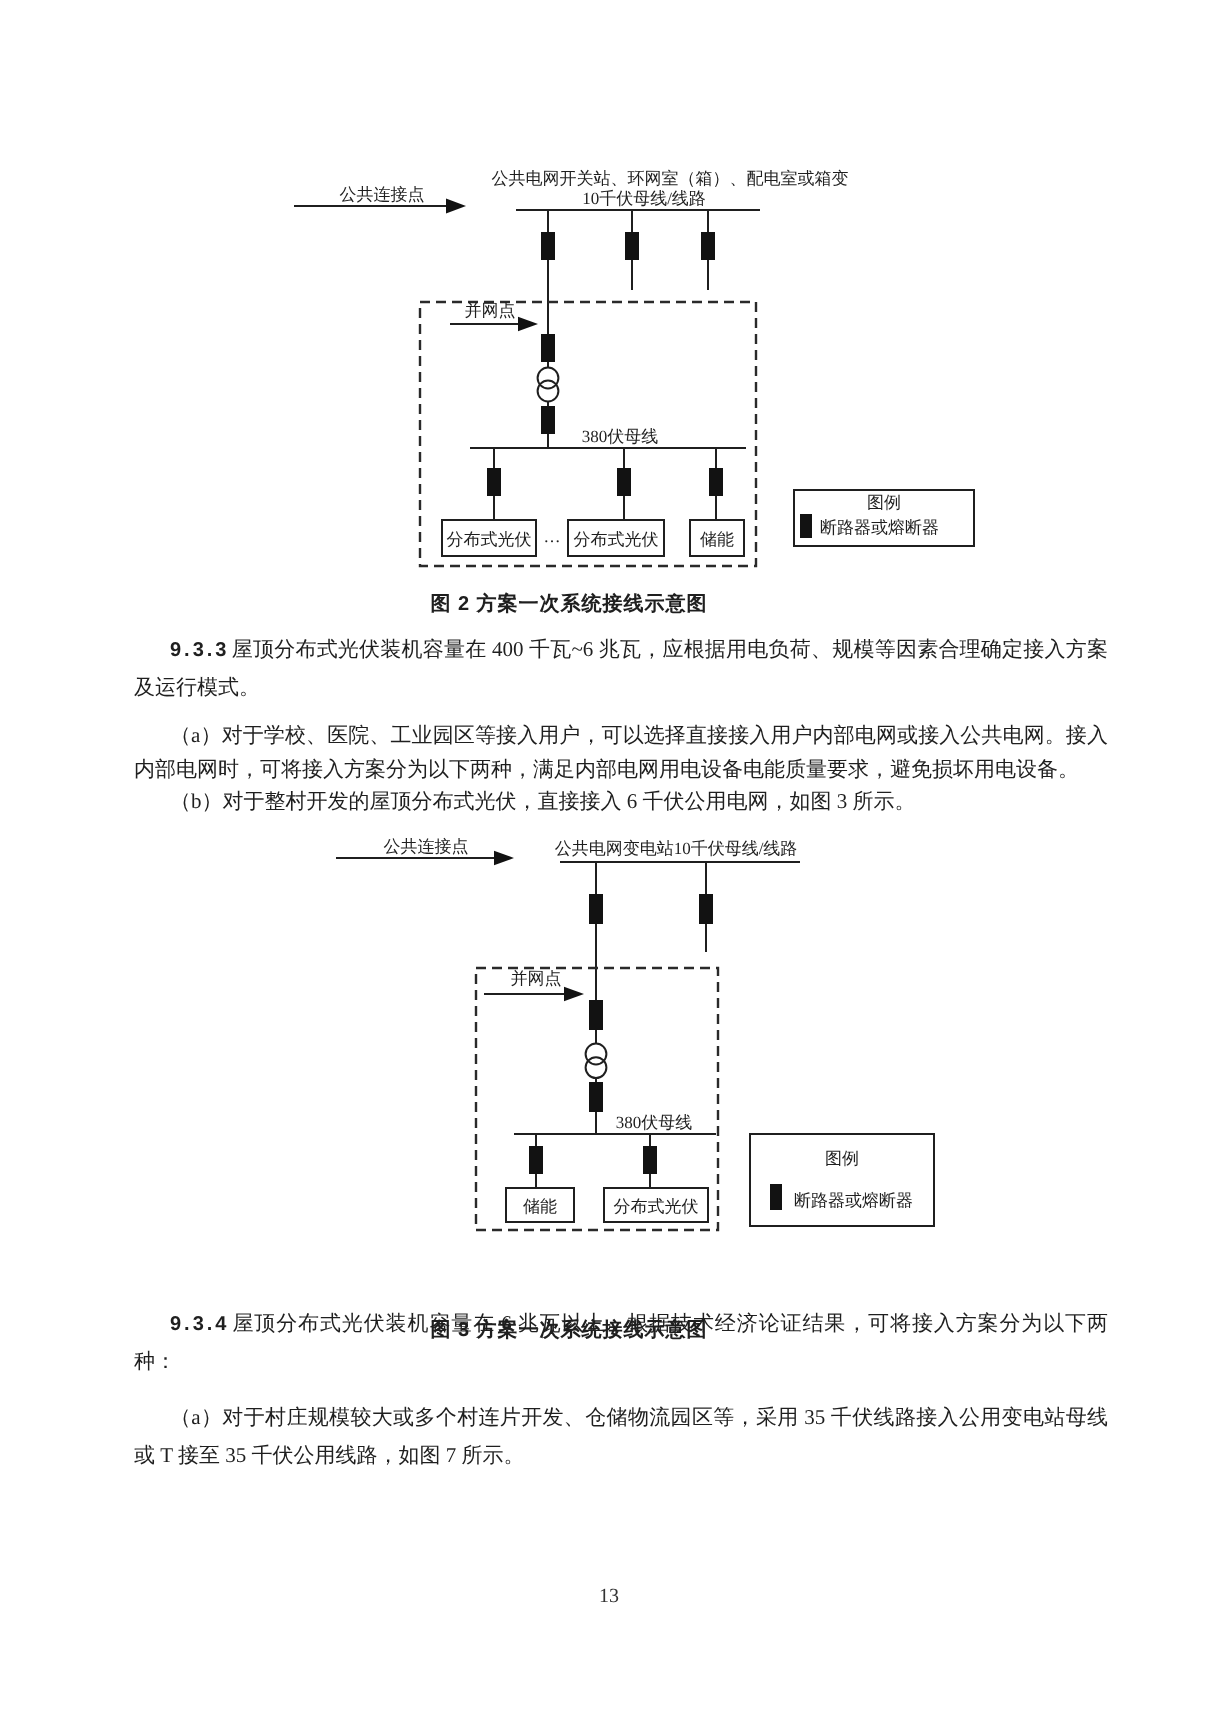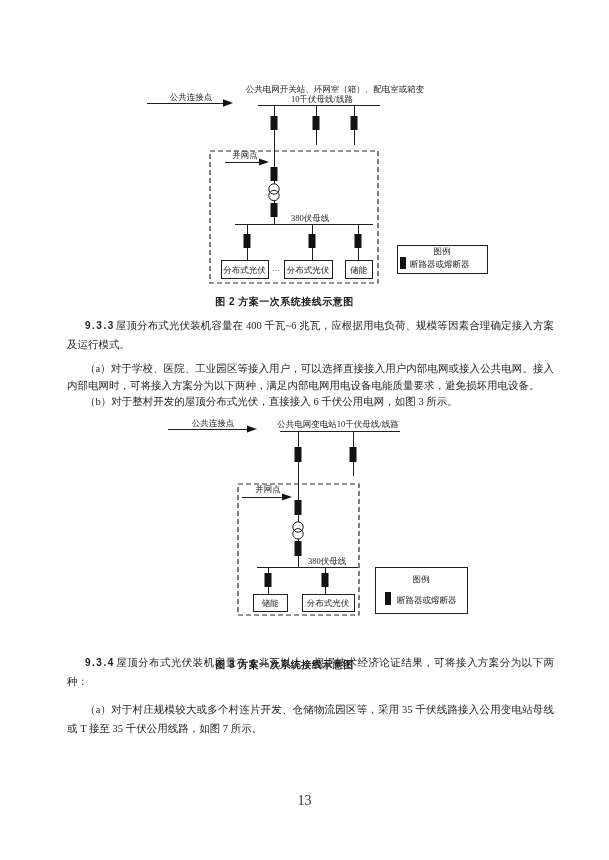--- a/index.html
+++ b/index.html
@@ -27,21 +27,21 @@
   .para{
     position:absolute;left:67px;width:487px;
     font-size:10.5px;line-height:19px;text-align:justify;
     text-indent:18px;margin:0;
   }
   .para.tight{line-height:17px;}
   .clause-num{font-weight:700;letter-spacing:1.5px;margin-right:1px;
     font-family:"Liberation Sans","DejaVu Sans",sans-serif;font-size:10px;}
   .page-num{
     position:absolute;left:0;width:609px;top:793px;text-align:center;
-    font-size:14px;color:#333;
+    font-size:10px;color:#333;
   }
 </style>
 </head>
 <body>
 
 <div class="page">
 
   <svg class="fig" style="left:60px;top:82px;" width="440" height="206" viewBox="0 0 440 206">
 
     <g>

